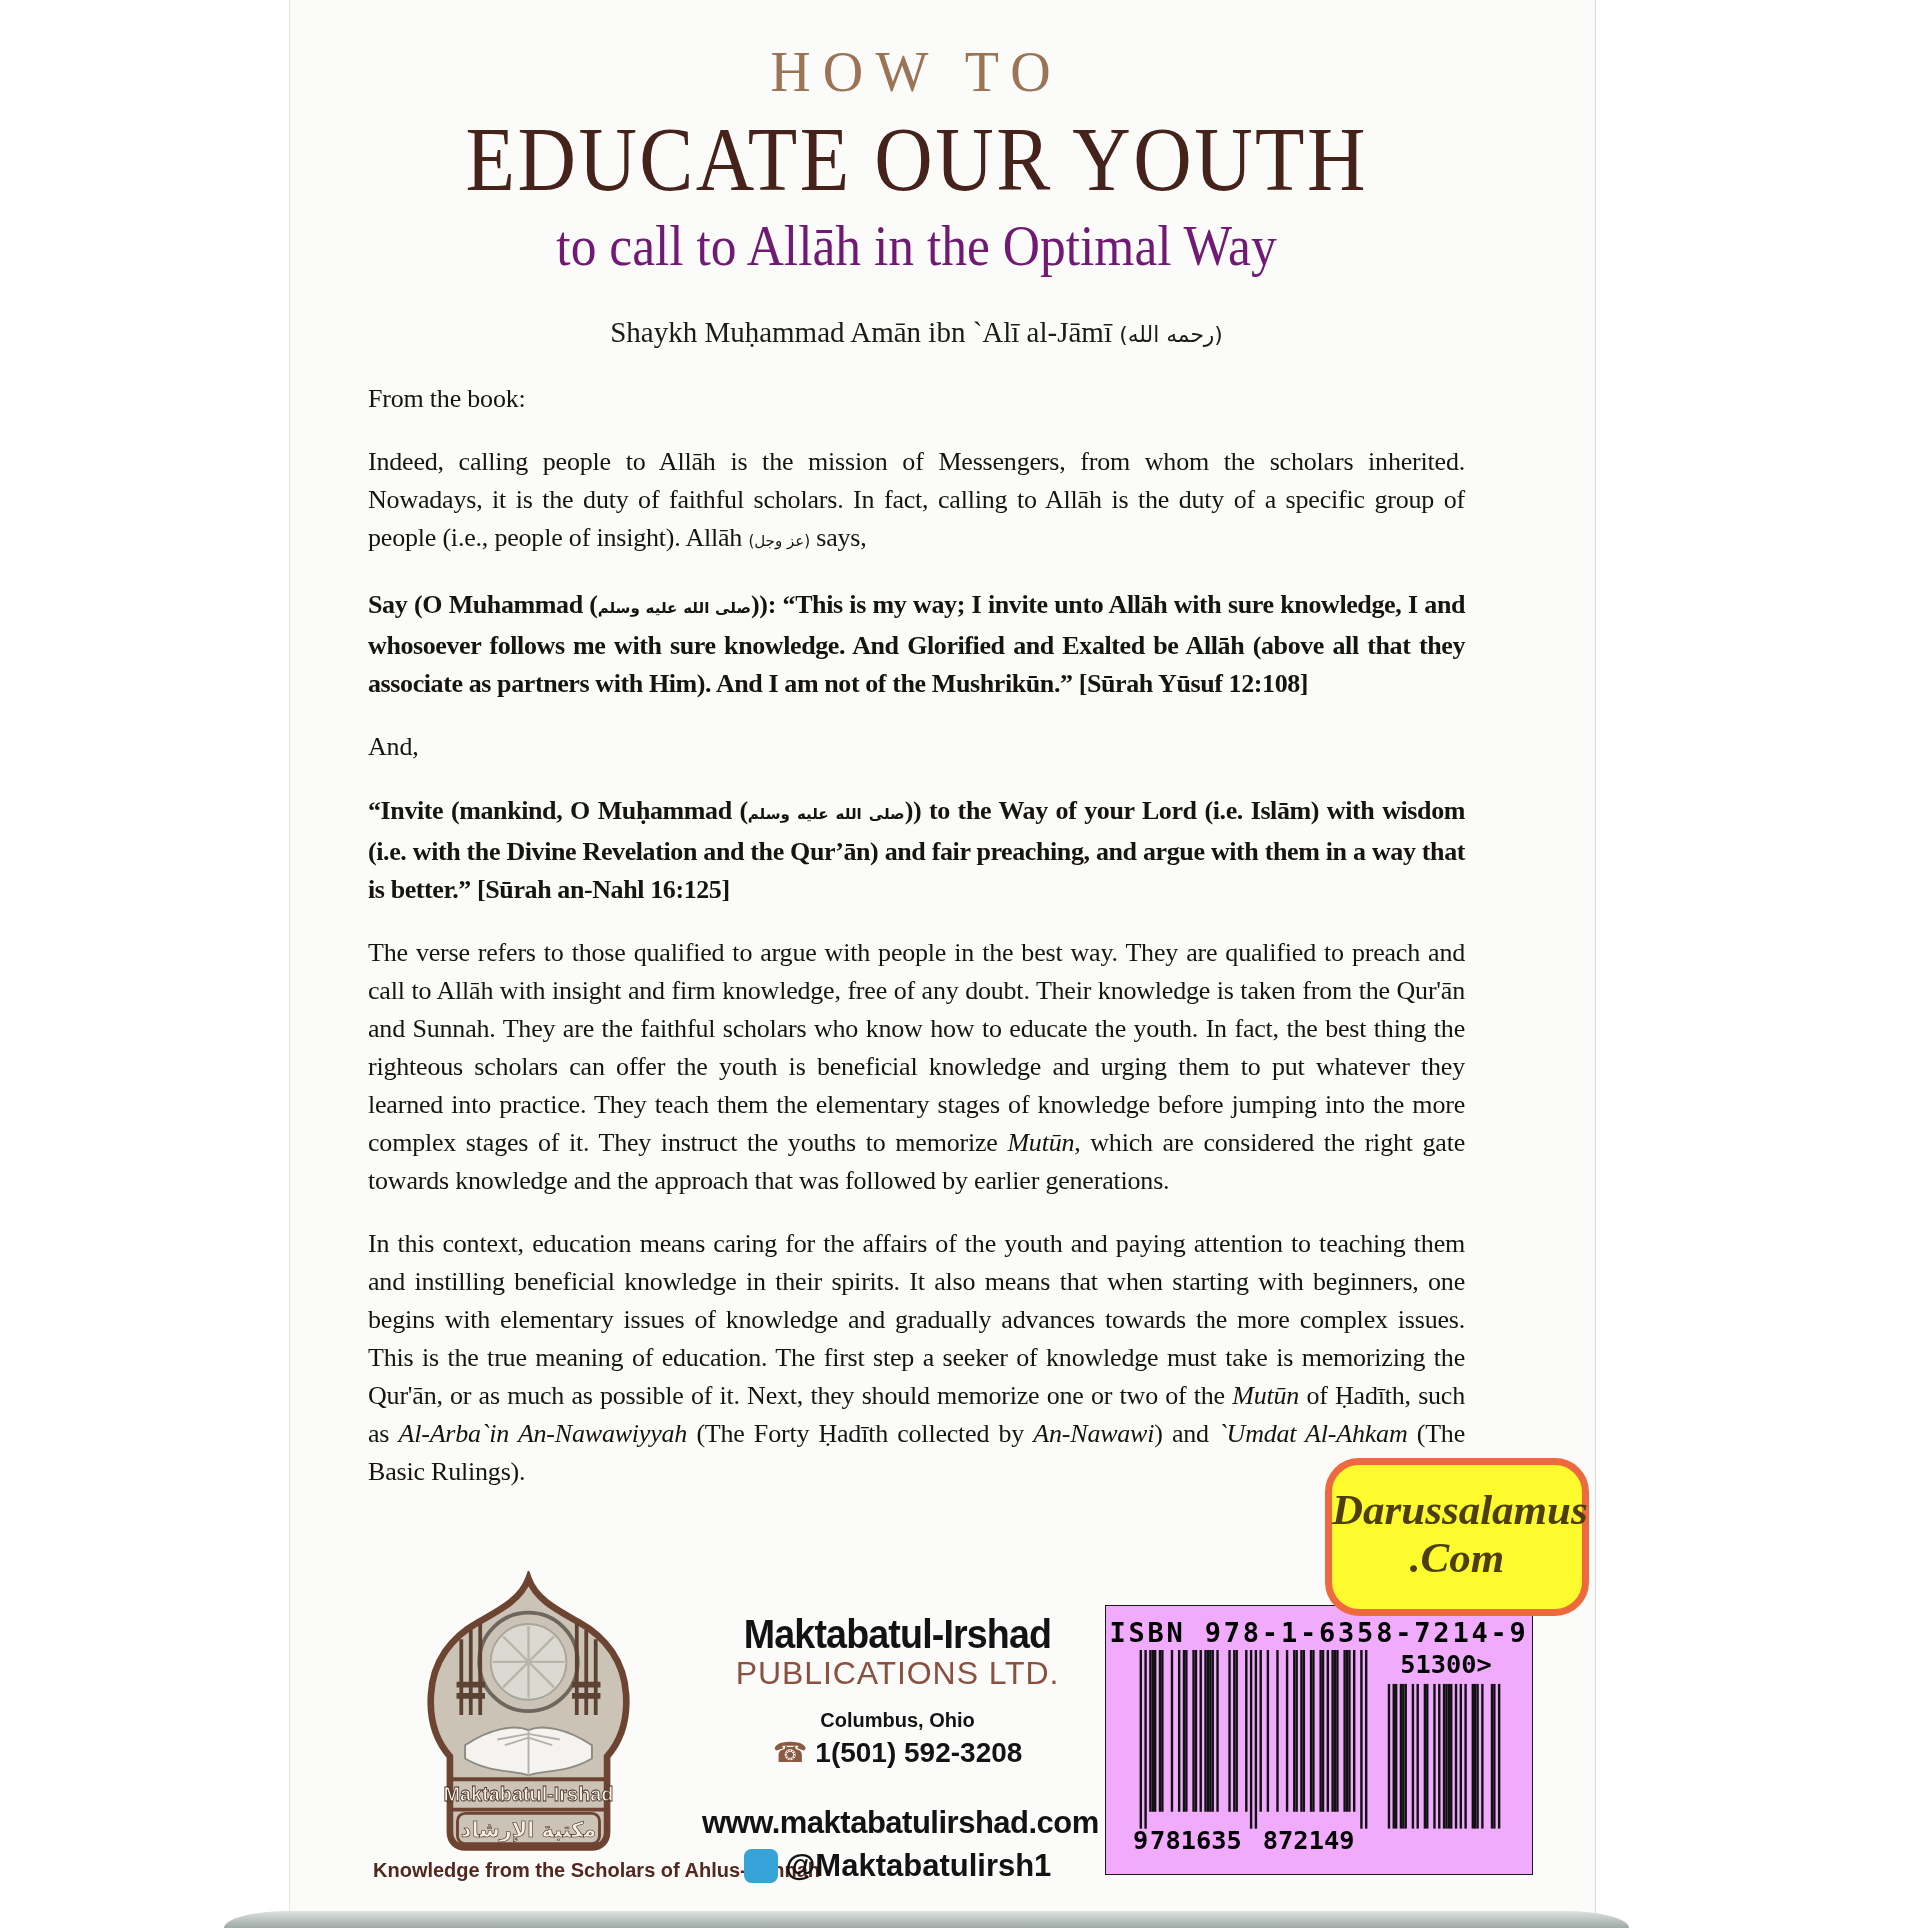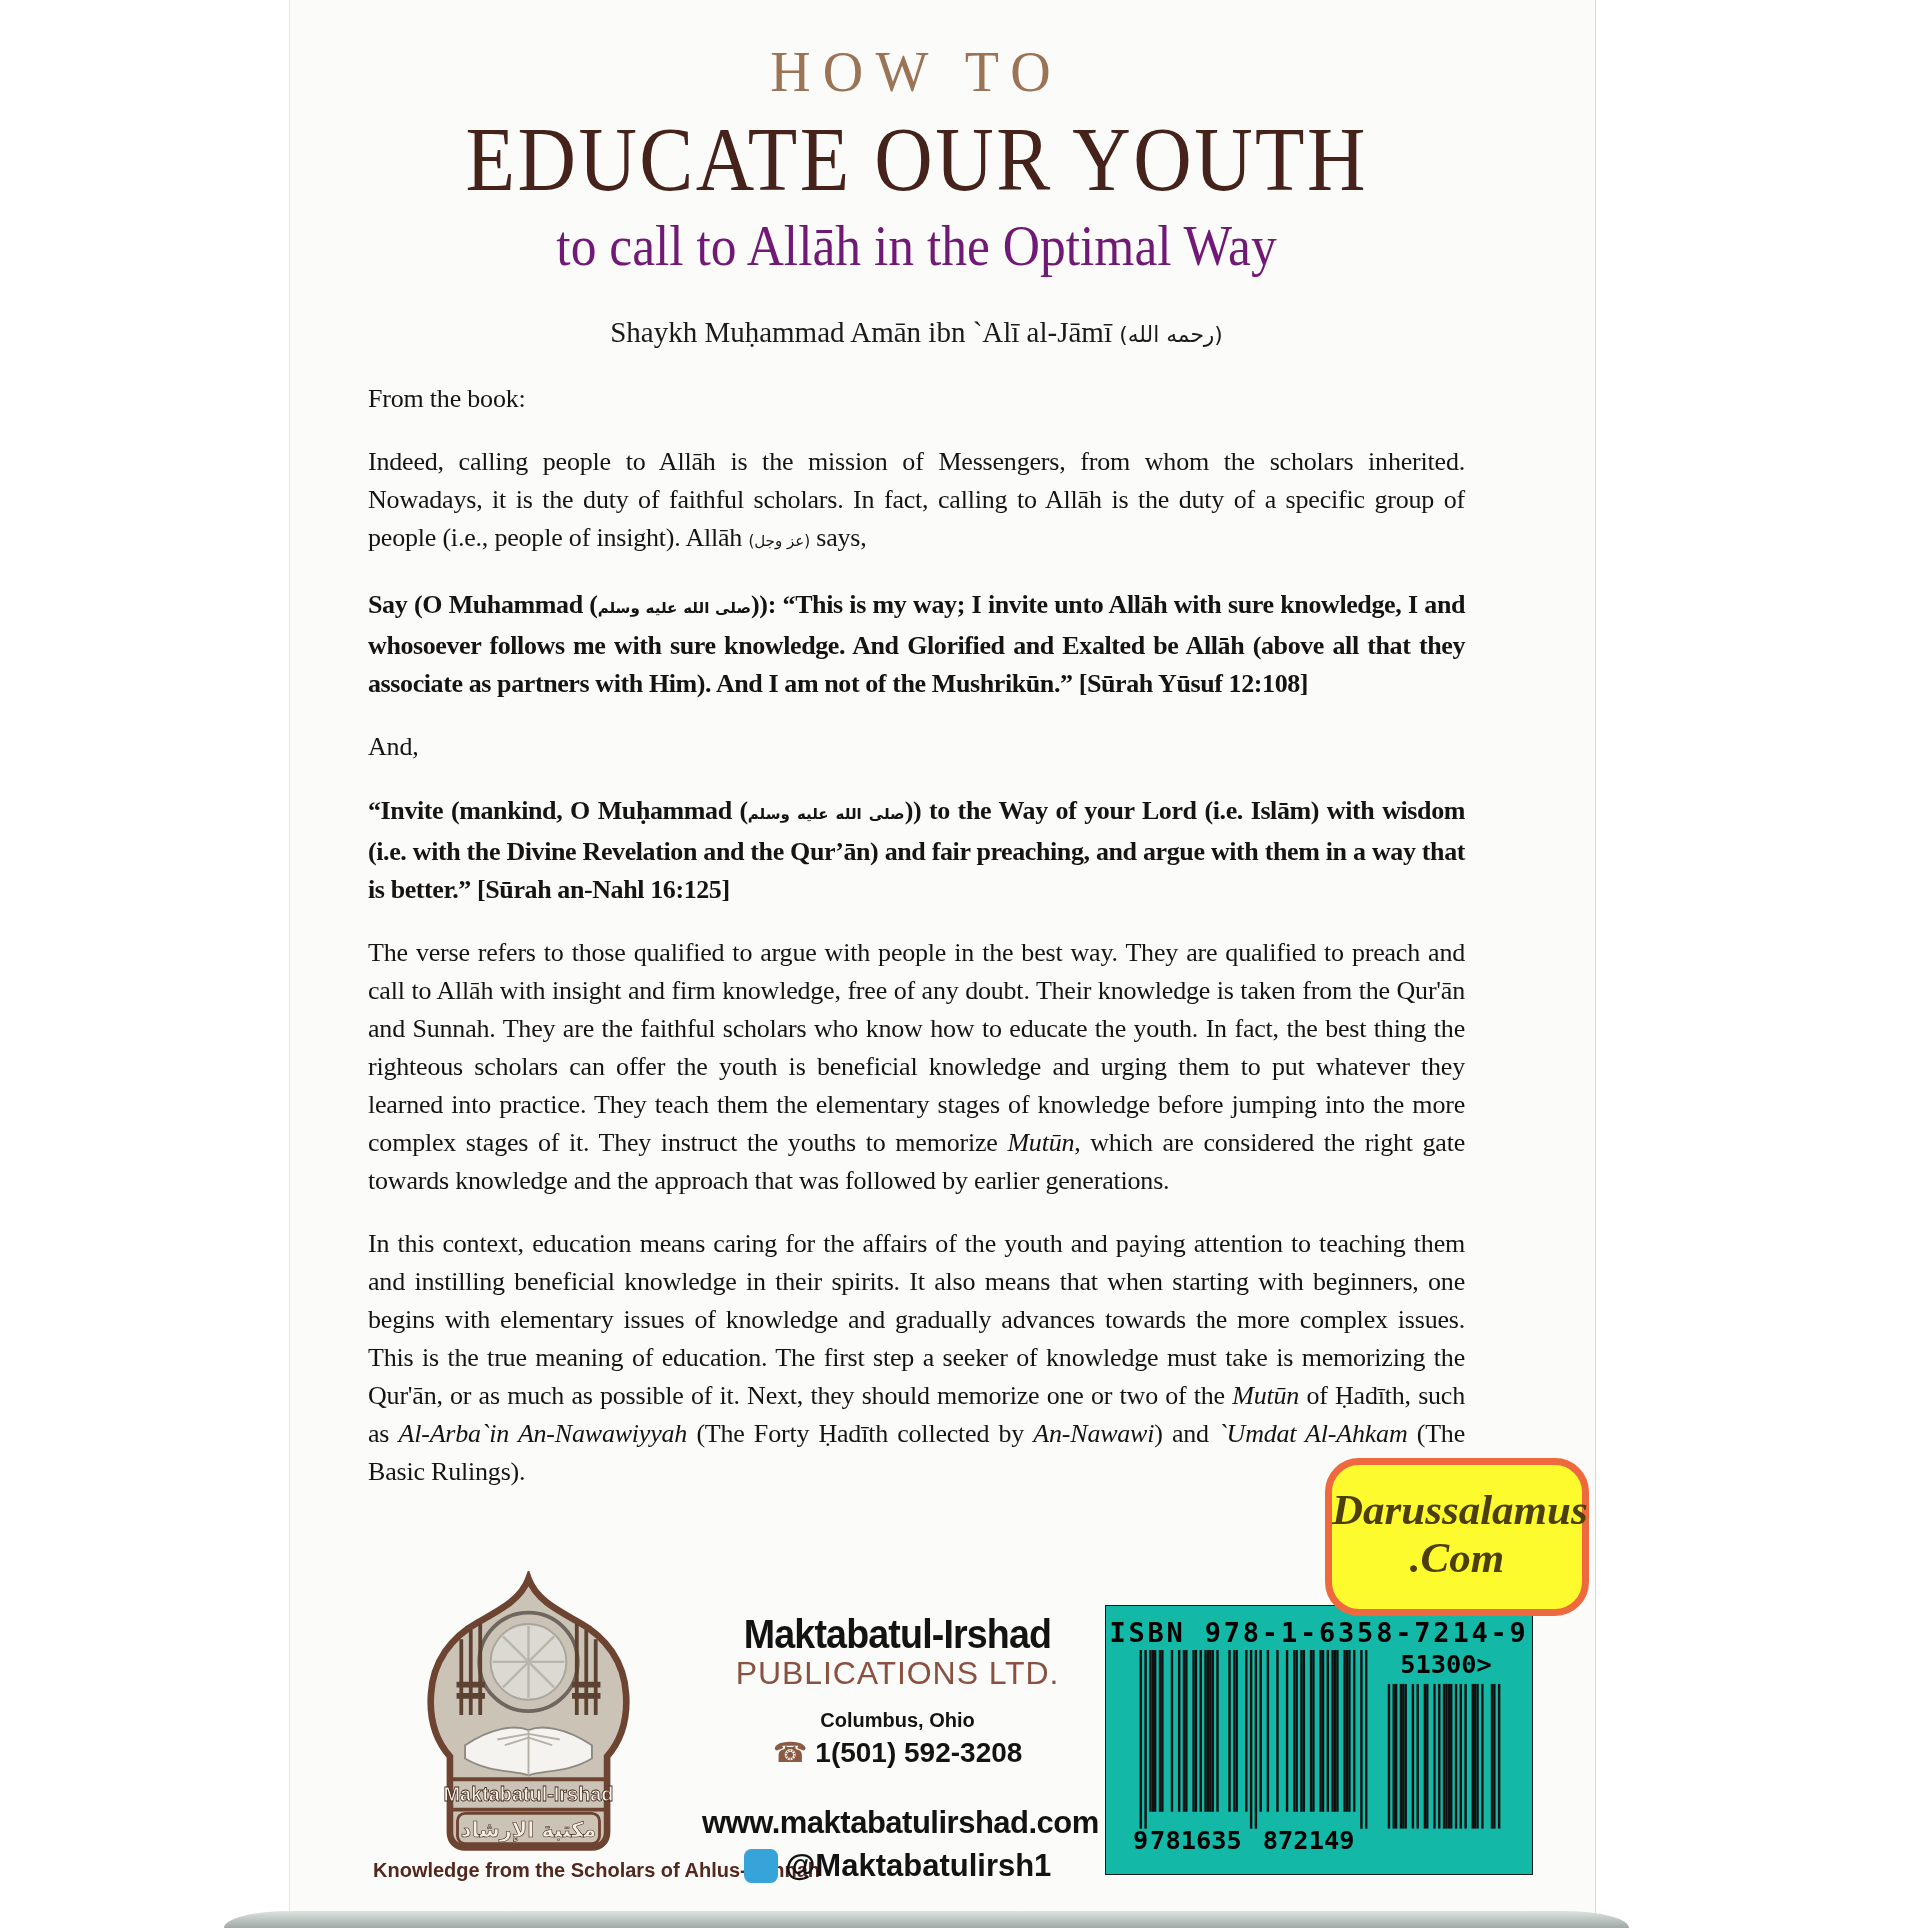--- a/index.html
+++ b/index.html
@@ -56,21 +56,21 @@
   .pub-type{font-size:32px;color:#8a5140;letter-spacing:0.9px;margin-top:-1.9px;}
   .pub-city{font-size:20px;font-weight:bold;margin-top:17px;}
   .pub-line{font-size:28px;font-weight:bold;margin-top:3.8px;}
   .pub-icon{color:#8a5a42;font-family:"DejaVu Sans",sans-serif;font-size:28px;}
   .pub-web{font-size:31px;font-weight:bold;margin-top:36px;letter-spacing:-0.5px;}
   .pub-tw{font-size:31px;font-weight:bold;margin-top:7.5px;display:flex;align-items:center;justify-content:center;gap:7.5px;}
   .tw-badge{width:34px;height:34px;border-radius:7.5px;background:#36a3d9;display:inline-flex;align-items:center;justify-content:center;}
   
   .barcode-box{
     position:absolute;left:815px;top:1605px;width:428px;height:270px;
-    background:#14b8a6;border:1.9px solid #1a1a1a;box-sizing:border-box;text-align:center;
+    background:#f0abfc;border:1.9px solid #1a1a1a;box-sizing:border-box;text-align:center;
   }
   .isbn{
     font-family:"DejaVu Sans Mono",monospace;font-weight:bold;font-size:27px;
     letter-spacing:2.8px;margin-top:11.3px;color:#000;white-space:nowrap;
   }
   .bars-row{display:flex;justify-content:center;align-items:flex-start;margin-top:1.9px;gap:11.3px;}
   .bars-row text{font-family:"DejaVu Sans Mono",monospace;font-weight:bold;}
   
   .sticker{
     position:absolute;left:1036px;top:1458px;width:264px;height:158px;

